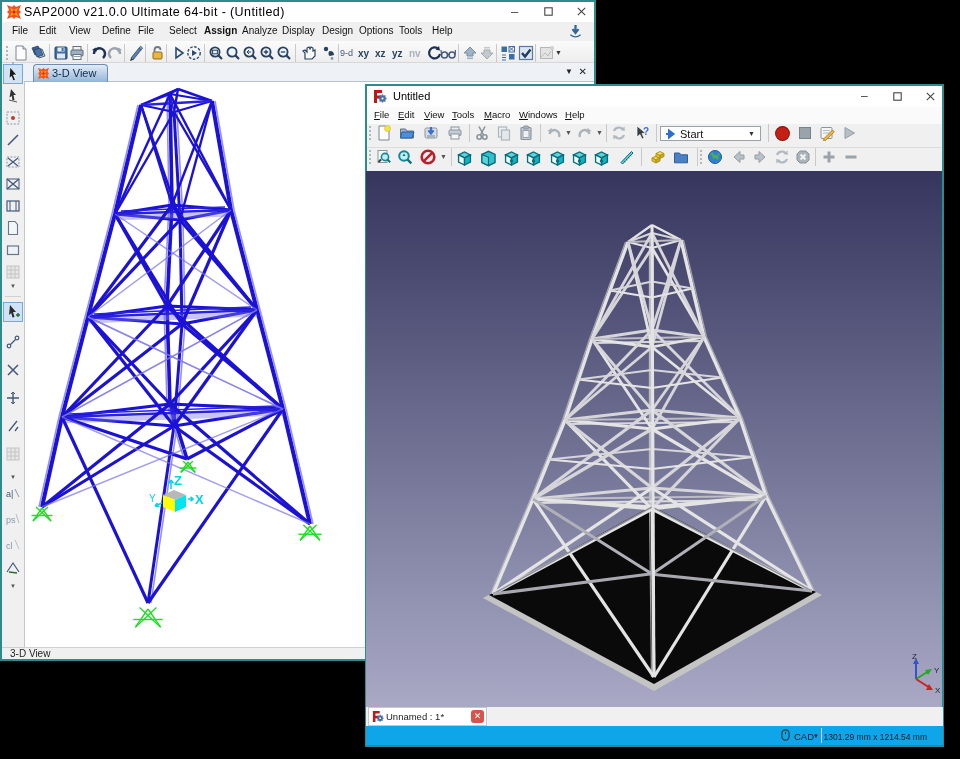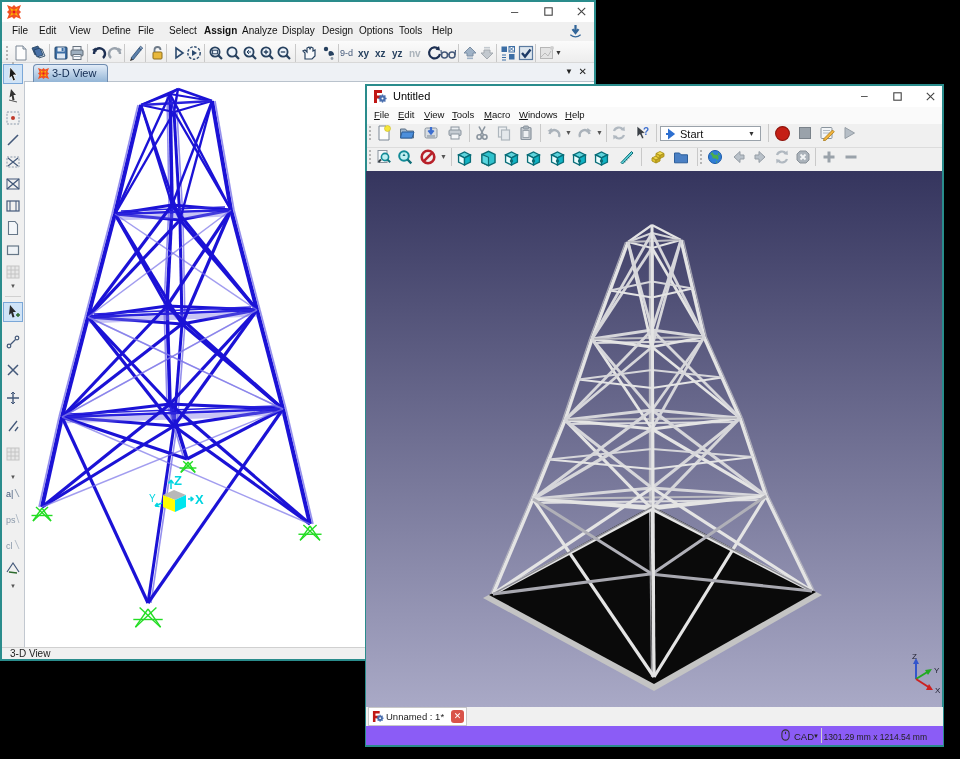--- a/index.html
+++ b/index.html
@@ -7,20 +7,21 @@
 </style></head>
 <body>
 
 <div class="win" style="left:0;top:0;width:596px;height:661px;border:2px solid #2a8c8c;">
   <div style="position:absolute;left:0;top:0;right:0;height:20px;background:#fff;">
     <svg style="position:absolute;left:5px;top:3px" width="14" height="14" viewBox="0 0 14 14">
         <path d="M0,0 L5,2 L7,0 L9,2 L14,0 L12,5 L14,7 L12,9 L14,14 L9,12 L7,14 L5,12 L0,14 L2,9 L0,7 L2,5 Z" fill="#f25022"></path>
         <path d="M3,3 L7,5 L11,3 L9,7 L11,11 L7,9 L3,11 L5,7 Z" fill="#ffb900"></path>
         <rect x="5.5" y="5.5" width="3" height="3" fill="#e81123"></rect>
       </svg>
+    <span style="position:absolute;left:22px;top:3px;font-size:12.5px;letter-spacing:0.4px;color:#000;">SAP2000 v21.0.0 Ultimate 64-bit - (Untitled)</span>
     <span style="position:absolute;left:509px;top:2px;font-size:13px;color:#444;">–</span>
     <svg style="position:absolute;left:542px;top:5px" width="9" height="9" viewBox="0 0 9 9">
         <rect x="0.8" y="0.8" width="7.4" height="7.4" fill="none" stroke="#444" stroke-width="1.1"></rect>
       </svg>
     <svg style="position:absolute;left:575px;top:5px" width="9" height="9" viewBox="0 0 9 9">
         <path d="M0.8 0.8 L8.2 8.2 M8.2 0.8 L0.8 8.2" stroke="#444" stroke-width="1.1"></path>
       </svg>
   </div>
   <div style="position:absolute;left:0;top:20px;right:0;height:19px;background:#f0f0f0;font-size:10px;color:#111;">
     <span style="position:absolute;left:10px;top:3px;">File</span>
@@ -580,38 +581,38 @@
 <polygon points="932,668 925,669 928,674" fill="#22aa22"></polygon>
 <line x1="916" y1="678" x2="930" y2="687" stroke="#cc2222" stroke-width="2"></line>
 <polygon points="933,689 926,689 929,683" fill="#cc2222"></polygon>
 <text x="912" y="658" fill="#222233" font-size="8" font-family="Liberation Sans">Z</text>
 <text x="934" y="672" fill="#222233" font-size="8" font-family="Liberation Sans">Y</text>
 <text x="935" y="692" fill="#222233" font-size="8" font-family="Liberation Sans">X</text>
 </g>
       </svg>
   </div>
   <div style="position:absolute;left:-1px;top:621px;right:-1px;height:19px;background:#f0f0f0;">
-    <div style="position:absolute;left:2px;top:0px;width:99px;height:19px;background:#fff;border:1px solid #c8c8c8;font-size:9.5px;color:#222;">
+    <div style="position:absolute;left:2px;top:0px;width:119px;height:19px;background:#fff;border:1px solid #c8c8c8;font-size:9.5px;color:#222;">
       <svg style="position:absolute;left:3px;top:3px" width="12" height="11" viewBox="0 0 14 13">
           <path d="M1 0 h8 v3 h-5 v2.5 h4.5 v3 H4 V13 H1 Z" fill="#c01815"></path>
           <circle cx="9.5" cy="8.5" r="3.2" fill="#4a6faf"></circle>
           <g stroke="#4a6faf" stroke-width="1.4">
             <line x1="9.5" y1="4.4" x2="9.5" y2="12.6"></line>
             <line x1="5.4" y1="8.5" x2="13.6" y2="8.5"></line>
             <line x1="6.6" y1="5.6" x2="12.4" y2="11.4"></line>
             <line x1="12.4" y1="5.6" x2="6.6" y2="11.4"></line>
           </g>
           <circle cx="9.5" cy="8.5" r="2" fill="#4a6faf"></circle>
           <circle cx="9.5" cy="8.5" r="1" fill="#fff"></circle>
         </svg>
       <span style="position:absolute;left:17px;top:3px;">Unnamed : 1*</span>
       <span style="position:absolute;right:2px;top:2px;width:13px;height:13px;background:#d9534a;border-radius:3px;color:#fff;font-size:9px;text-align:center;line-height:13px;">✕</span>
     </div>
   </div>
-  <div style="position:absolute;left:-1px;top:640px;right:-1px;height:19px;background:#8b5cf6;font-size:11px;color:#222;">
+  <div style="position:absolute;left:-1px;top:640px;right:-1px;height:19px;background:#0ea5e9;font-size:11px;color:#222;">
     <svg style="position:absolute;right:153px;top:3px" width="9" height="12" viewBox="0 0 10 13">
         <rect x="1" y="0.8" width="8" height="11.4" rx="4" fill="none" stroke="#333" stroke-width="1.2"></rect>
         <line x1="5" y1="3" x2="5" y2="5.5" stroke="#333" stroke-width="1.2"></line>
       </svg>
     <span style="position:absolute;right:129px;top:5px;font-size:9.5px;">CAD</span>
     <span style="position:absolute;right:124px;top:7px;font-size:6px;">▼</span>
     <div style="position:absolute;right:121px;top:2px;height:15px;width:1px;background:#d0d0d0;"></div>
     <span style="position:absolute;right:16px;top:6px;font-size:8.5px;">1301.29 mm x 1214.54 mm</span>
   </div>
 </div>

